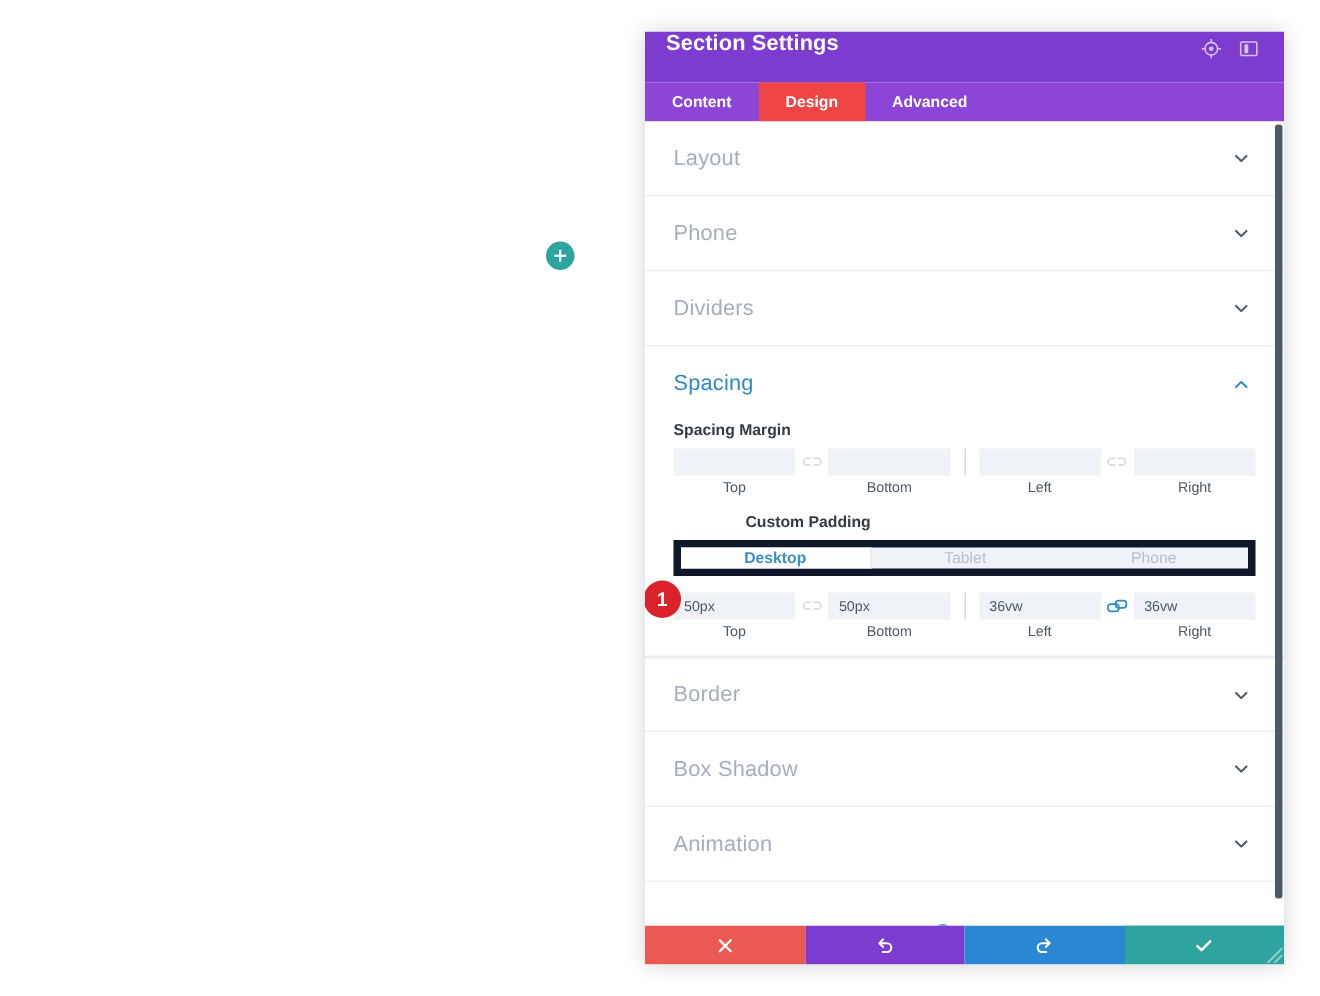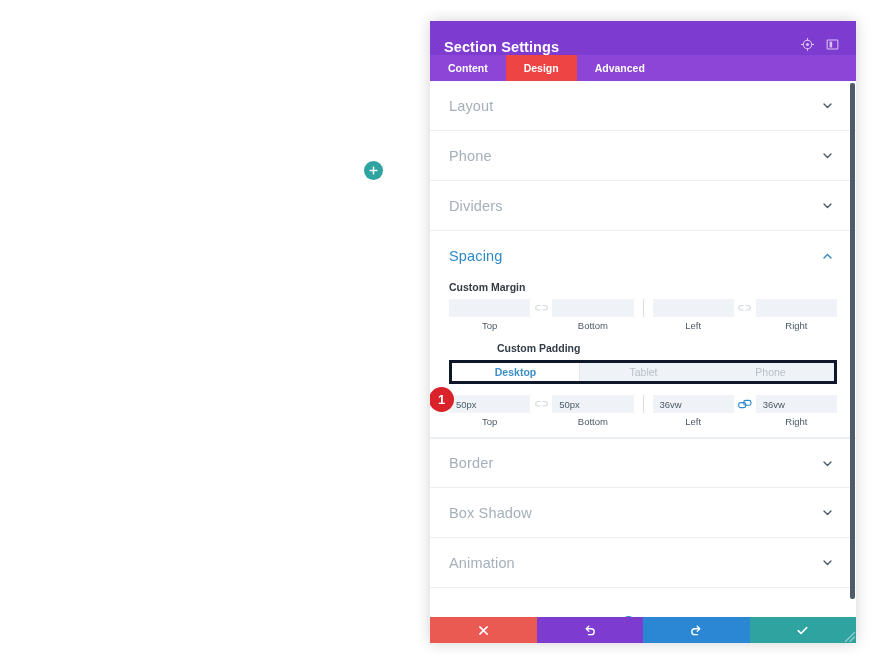--- a/index.html
+++ b/index.html
@@ -48,21 +48,21 @@
     box-shadow: 0 0 14px rgba(0,0,0,0.18);
     display: flex;
     flex-direction: column;
     overflow: hidden;
   }
 
   .panel-header {
     background: #7e3bd0;
     height: 34px;
     display: flex;
-    align-items: flex-end;
+    align-items: flex-start;
     padding: 0 13px 0 14px;
     flex: none;
   }
   .panel-title {
     color: #ffffff;
     font-size: 14.5px;
     font-weight: bold;
     letter-spacing: 0.1px;
     flex: 1;
   }
@@ -194,21 +194,21 @@
   }
   .link-icon.linked { color: #2d8ac7; }
   .link-icon svg { display:block; }
 
   
   .device-toggle {
     display: flex;
     height: 24px;
     margin: 0 0 0 0;
     background: #eff2f6;
-    border: 3px solid #0f172a;
+    border: 5px solid #0f172a;
   }
   .device-btn {
     flex: 1;
     display: flex;
     align-items: center;
     justify-content: center;
     font-size: 10.5px;
     color: #b7c0c9;
     cursor: pointer;
   }
@@ -380,21 +380,21 @@
         <div class="acc-title">Spacing</div>
         <div class="chev">
           <svg width="11" height="11" viewBox="0 0 12 12" aria-hidden="true">
               <path d="M2.2 7.7L6 3.9l3.8 3.8" fill="none" stroke="currentColor" stroke-width="1.5" stroke-linecap="round" stroke-linejoin="round"></path>
             </svg>
         </div>
       </div>
 
       <div class="spacing-open">
 
-        <div class="field-label">Custom Margin</div>
+        <div class="field-label">Spacing Margin</div>
         <div class="quad">
           <div class="quad-half">
             <div class="qfield">
               <div class="qinput"></div>
               <div class="qcap">Top</div>
             </div>
             <div class="link-icon">
               <svg width="13" height="9" viewBox="0 0 18 11" aria-hidden="true">
                 <path d="M7 1.4H4.1A3.1 3.1 0 0 0 4.1 7.6H7" fill="none" stroke="currentColor" stroke-width="1.5" stroke-linecap="round"></path>
                 <path d="M11 1.4h2.9a3.1 3.1 0 0 1 0 6.2H11" fill="none" stroke="currentColor" stroke-width="1.5" stroke-linecap="round"></path>

